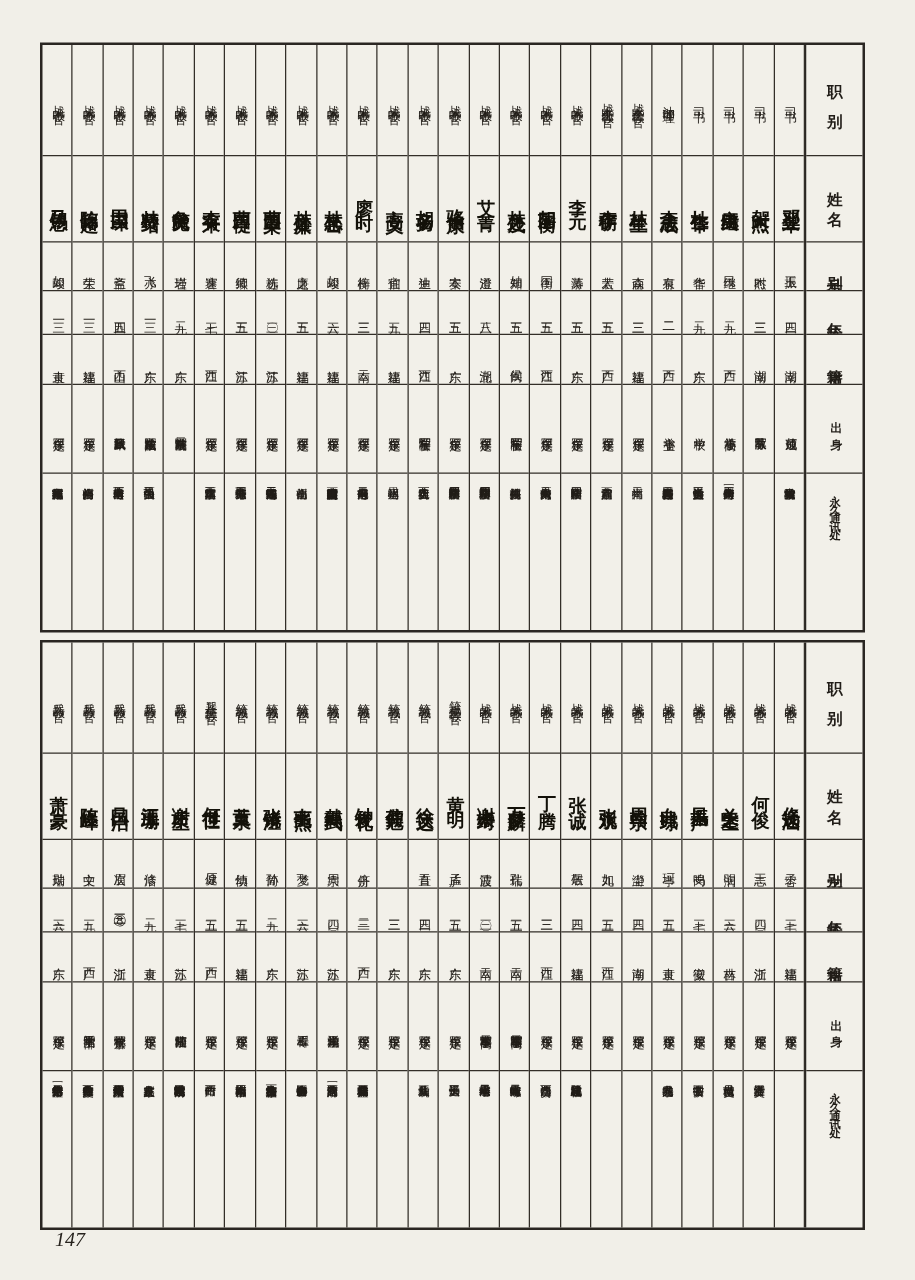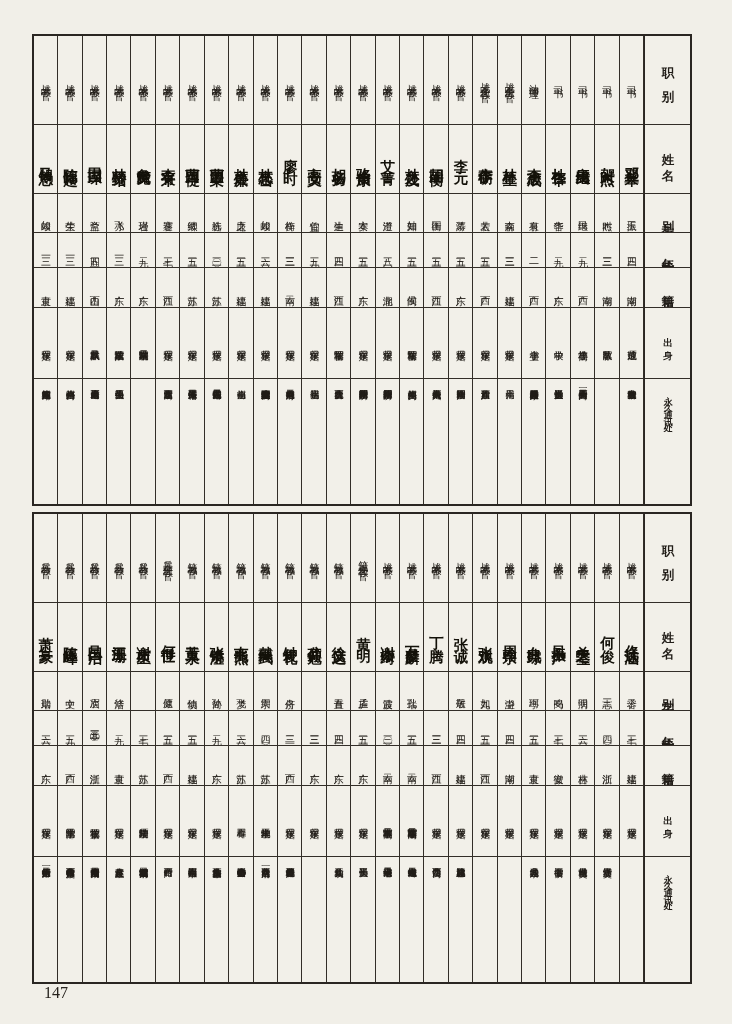--- a/index.html
+++ b/index.html
@@ -61,21 +61,21 @@
   .header-col .cell{font-weight:bold;font-size:12.5px;}
   .header-col .r0 > span{letter-spacing:1.8em;font-size:12.5px;}
   .header-col .r1 > span{letter-spacing:1.3em;}
   .header-col .r2 > span{letter-spacing:0.25em;}
   .header-col .r3 > span{letter-spacing:0.15em;}
   .header-col .r4 > span{letter-spacing:0.2em;}
   .header-col .r5 > span{letter-spacing:1.5em;}
   .header-col .r6 > span{letter-spacing:0.75em;padding-top:6px;}
   .page-number{
     position:absolute;left:44px;top:984px;
-    font-size:16px;
+    font-size:16px;font-style:italic;
     font-family:"Liberation Serif","DejaVu Serif",serif;
     color:#26221d;
     text-align:center;
   }
 </style>
 </head>
 <body>
 
 <div class="page">
   <div class="grid grid-top" id="table-top">

